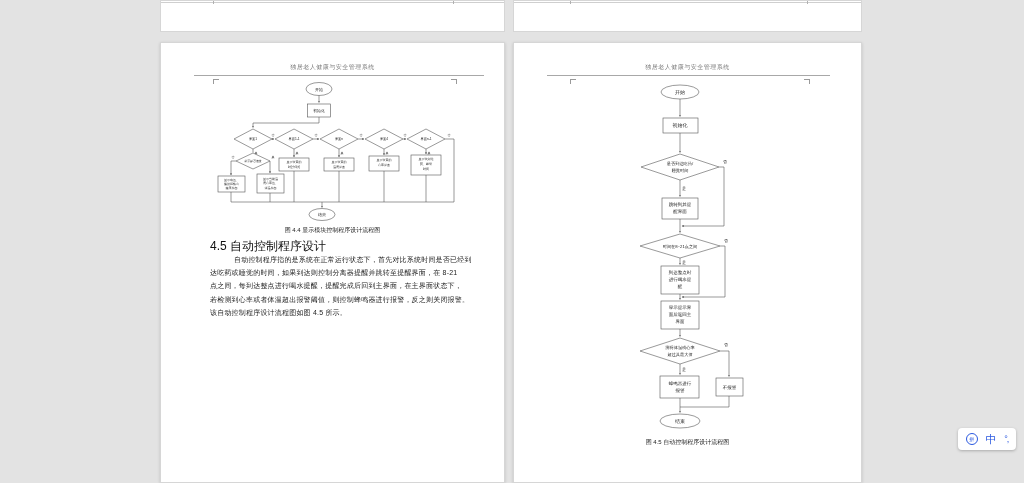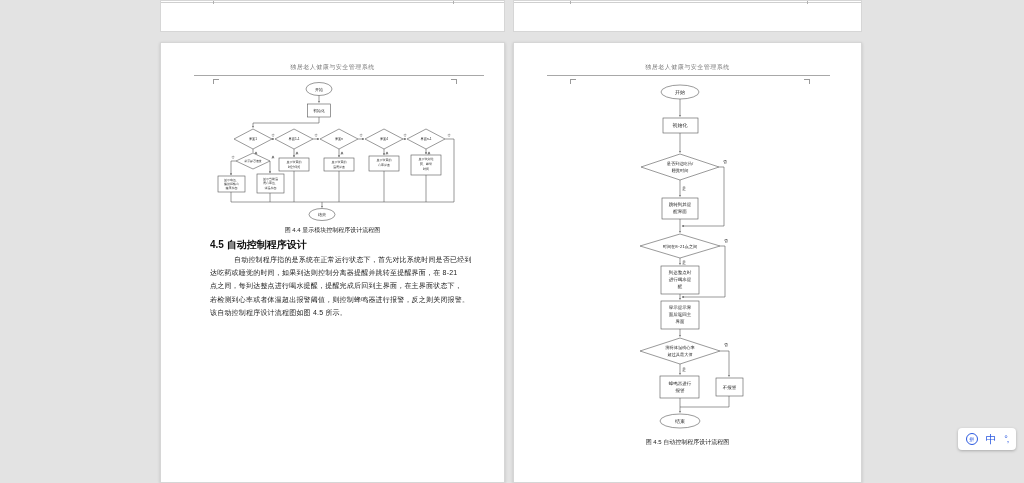--- a/index.html
+++ b/index.html
@@ -19,21 +19,21 @@
         font-size:6px;color:#777;letter-spacing:.5px;}
   .header-rule{position:absolute;top:32px;height:0;border-top:1px solid #a8a8a8;}
   .corner{position:absolute;width:5px;height:4px;border-top:1px solid #9a9a9a;}
   .corner.l{border-left:1px solid #9a9a9a;}
   .corner.r{border-right:1px solid #9a9a9a;}
   svg{position:absolute;left:0;top:0;}
   svg text{font-family:"Liberation Sans",sans-serif;fill:#222;text-anchor:middle;dominant-baseline:middle;}
   .flow-shape{fill:#fff;stroke:#555;stroke-width:.6;}
   .flow-line{fill:none;stroke:#555;stroke-width:.6;}
   .caption{position:absolute;left:0;right:0;text-align:center;font-size:6px;color:#222;}
-  .heading{position:absolute;font-size:10px;font-weight:bold;color:#111;white-space:nowrap;}
+  .heading{position:absolute;font-size:12px;font-weight:normal;color:#111;white-space:nowrap;}
   .para{position:absolute;font-size:7px;line-height:13.2px;color:#222;letter-spacing:.2px;}
   .para div{white-space:nowrap;}
   .para div:first-child{padding-left:24px;}
   .ime{position:absolute;left:958px;top:428px;width:58px;height:22px;background:#fff;
        border-radius:4px;box-shadow:0 1px 3px rgba(0,0,0,.25);
        display:flex;align-items:center;justify-content:space-evenly;color:#2b59e0;}
   .ime-logo{width:12px;height:12px;border:1.3px solid #2b59e0;border-radius:50%;
        font-size:5px;display:flex;align-items:center;justify-content:center;box-sizing:border-box;}
   .ime-mode{font-size:11px;}
   .ime-punct{font-size:9px;letter-spacing:-1px;}

